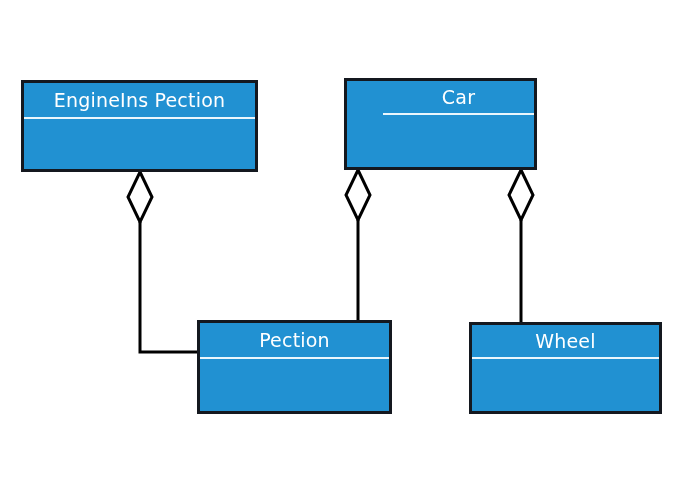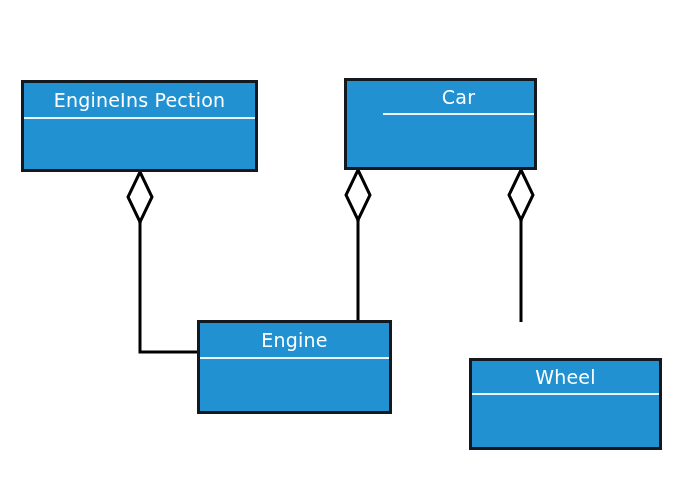--- a/index.html
+++ b/index.html
@@ -81,22 +81,22 @@
     <div class="uml-title-bar" style="height:36px;">EngineIns Pection</div>
     <div class="uml-attr-bar"></div>
   </div>
 
   <div class="uml-class" style="left:344px; top:78px; width:193px; height:92px;padding-left:36px;">
     <div class="uml-title-bar" style="height:34px;">Car</div>
     <div class="uml-attr-bar"></div>
   </div>
 
   <div class="uml-class" style="left:197px; top:320px; width:195px; height:94px;">
-    <div class="uml-title-bar" style="height:36px;">Engine</div>
+    <div class="uml-title-bar" style="height:36px;">Pection</div>
     <div class="uml-attr-bar"></div>
   </div>
 
-  <div class="uml-class" style="left:469px; top:322px; width:193px; height:92px;margin-top:36px;">
+  <div class="uml-class" style="left:469px; top:322px; width:193px; height:92px;">
     <div class="uml-title-bar" style="height:34px;">Wheel</div>
     <div class="uml-attr-bar"></div>
   </div>
 
 </div>
 
 </body></html>

